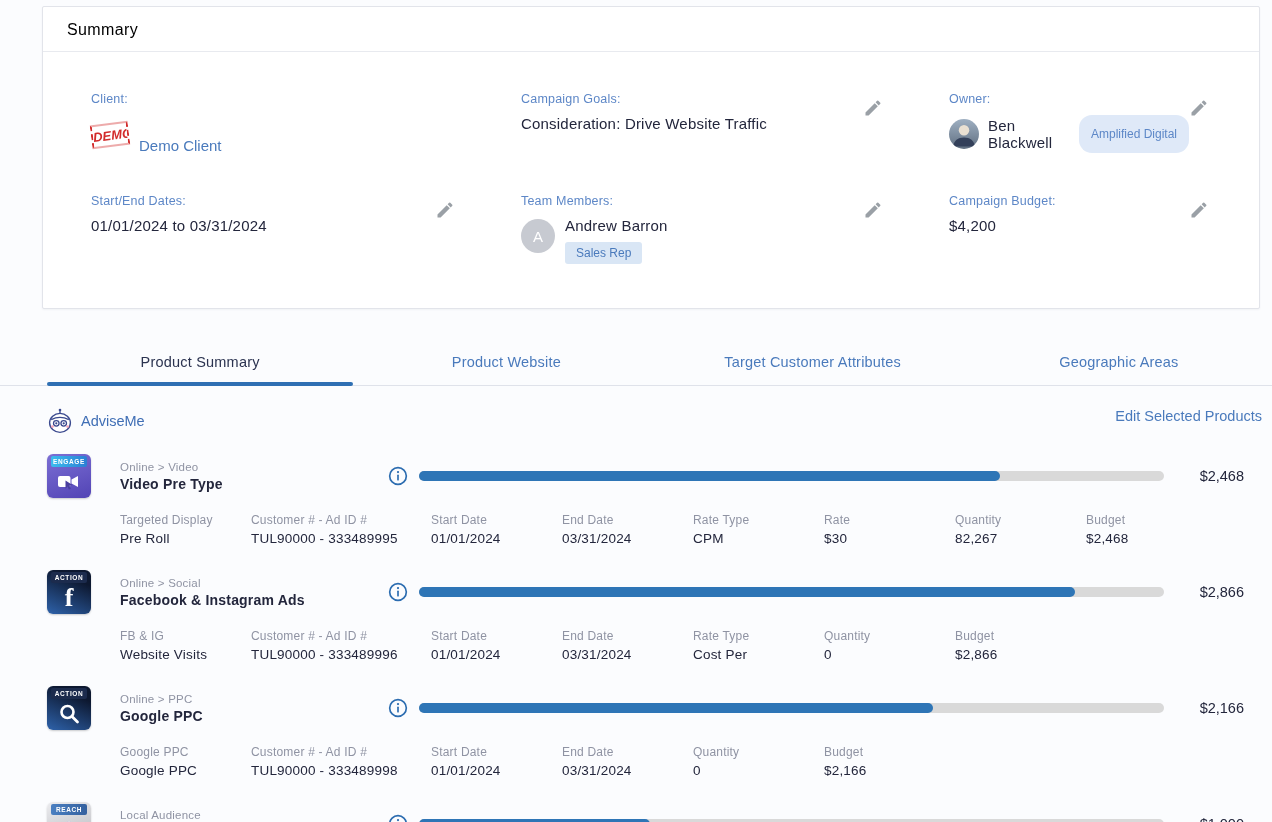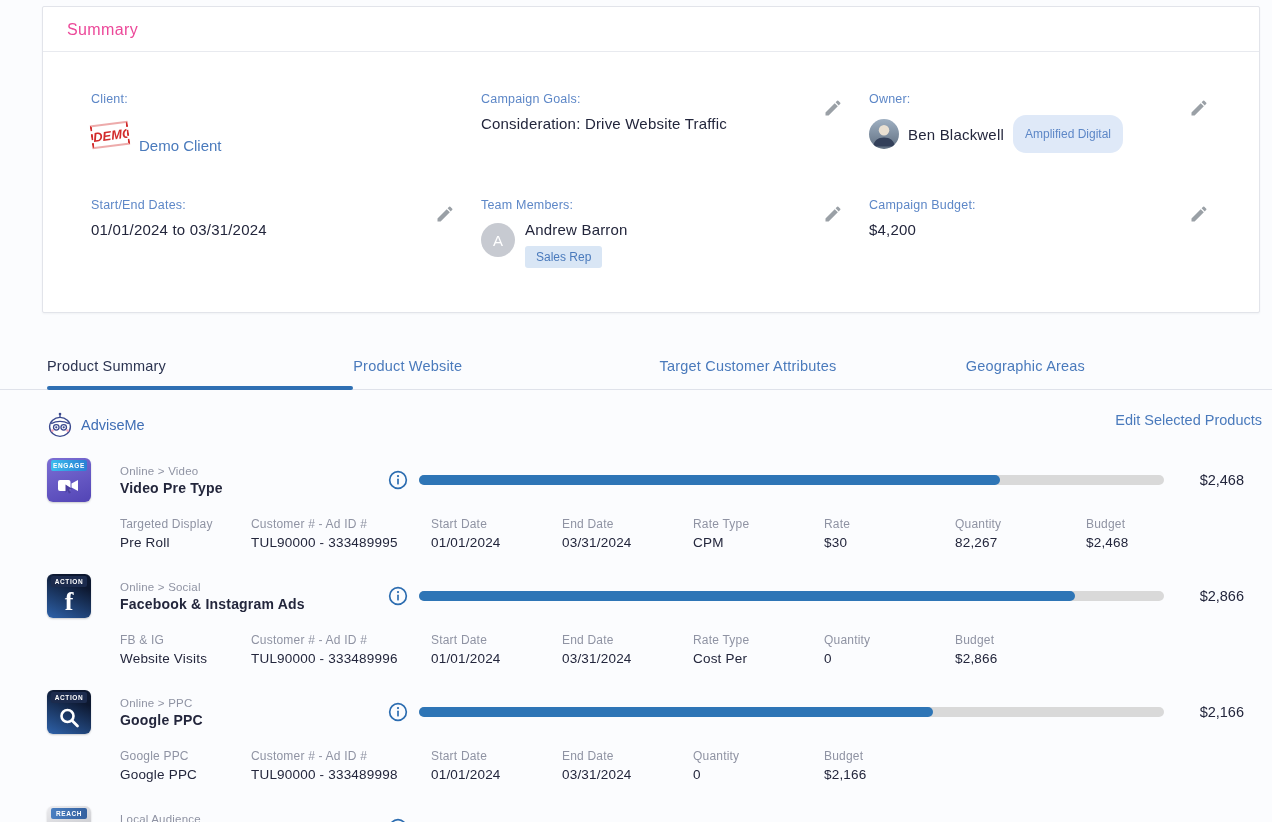--- a/index.html
+++ b/index.html
@@ -4,23 +4,23 @@
 <style>
   * { margin:0; padding:0; box-sizing:border-box; }
   html,body { background:#fbfcfe; }
   body { width:1272px; height:822px; overflow:hidden;
          font-family:"Liberation Sans", sans-serif; color:#23263c; }
 
   
   .summary-card { background:#fff; border:1px solid #e2e4ea; border-radius:2px;
                   margin:6px 12px 0 42px; box-shadow:0 1px 2px rgba(40,50,80,.05); }
   .summary-header { padding:14px 24px 12px; font-size:16px; letter-spacing:.4px;
-                    color:#ec4899; border-bottom:1px solid #e8eaef; }
+                    color:#000000; border-bottom:1px solid #e8eaef; }
   .summary-body { display:grid; grid-template-columns:390px 388px 1fr;
-                  padding:40px 24px 44px 48px; row-gap:44px; }
+                  padding:40px 24px 44px 48px; row-gap:44px;gap:40px; }
   .cell { display:flex; justify-content:space-between; align-items:flex-start; padding-right:26px; }
   .label { color:#5d87c7; font-size:12.5px; letter-spacing:.2px; margin-bottom:9px; }
   .value { color:#23263c; font-size:15px; letter-spacing:.2px; }
   .pencil { width:20px; height:20px; margin-top:6px; cursor:pointer; flex:none; }
   .pencil svg { width:20px; height:20px; }
 
   .value-row { display:flex; align-items:center; gap:10px; }
   .stamp { display:inline-block; width:38px; height:24px; overflow:hidden;
            transform:rotate(-7deg); border-left:2px dashed #d22c2c; border-right:2px dashed #d22c2c;
            color:#d22c2c; font-weight:bold; font-style:italic; font-size:13px;
@@ -35,21 +35,21 @@
                 padding:12px 12px; border-radius:13px; white-space:nowrap; }
   .team-row { display:flex; align-items:flex-start; gap:10px; }
   .avatar-initial { width:34px; height:34px; border-radius:50%; background:#c7cad1;
                     color:#fff; font-size:15px; display:flex; align-items:center;
                     justify-content:center; flex:none; margin-top:2px; }
   .badge-rect { display:inline-block; background:#d9e6f5; color:#4a7abc; font-size:12px;
                 padding:4px 11px; border-radius:3px; margin-top:8px; }
 
   
   .tabs { display:flex; margin-top:34px; padding-left:47px; border-bottom:1px solid #dfe2ea; }
-  .tab { flex:1; padding:11px 0 15px; font-size:14.5px;
+  .tab { flex:1; text-align:center; padding:11px 0 15px; font-size:14.5px;
          color:#4a7abc; cursor:pointer; position:relative; letter-spacing:.2px; }
   .tab.active { color:#2b3350; }
   .tab.active::after { content:""; position:absolute; left:0; right:0; bottom:-1px;
                        height:4px; background:#2f6fb3; border-radius:3px; }
 
   
   .toolbar { display:flex; justify-content:space-between; 
              padding:22px 10px 14px 47px; }
   .advise { display:flex; align-items:center; gap:8px; color:#3f6eb5;
             font-size:14.5px; cursor:pointer; }

